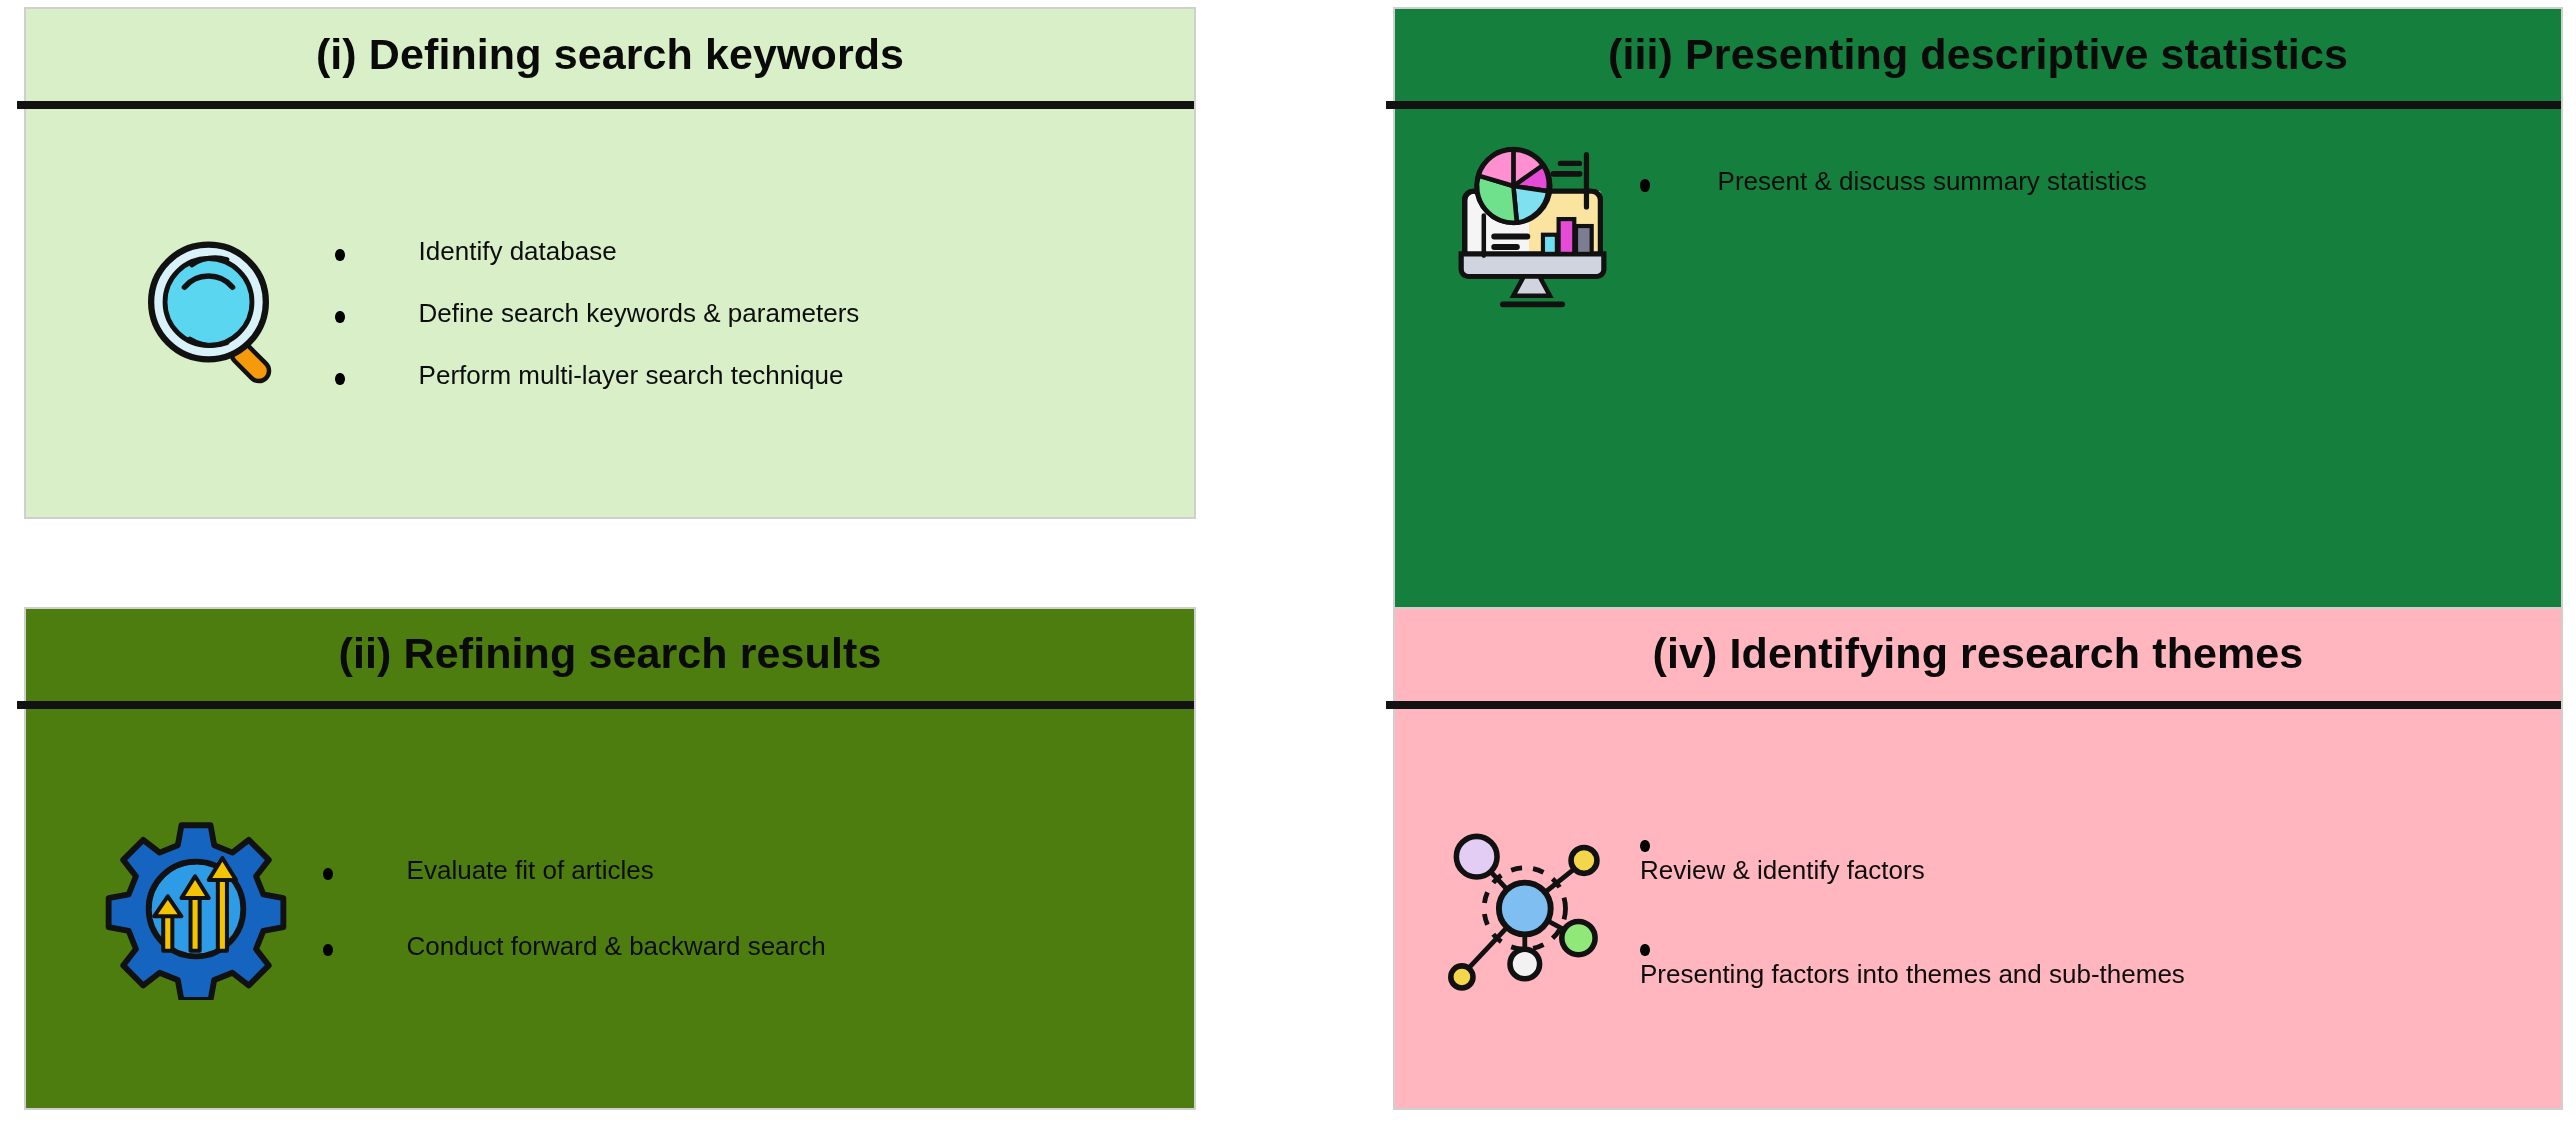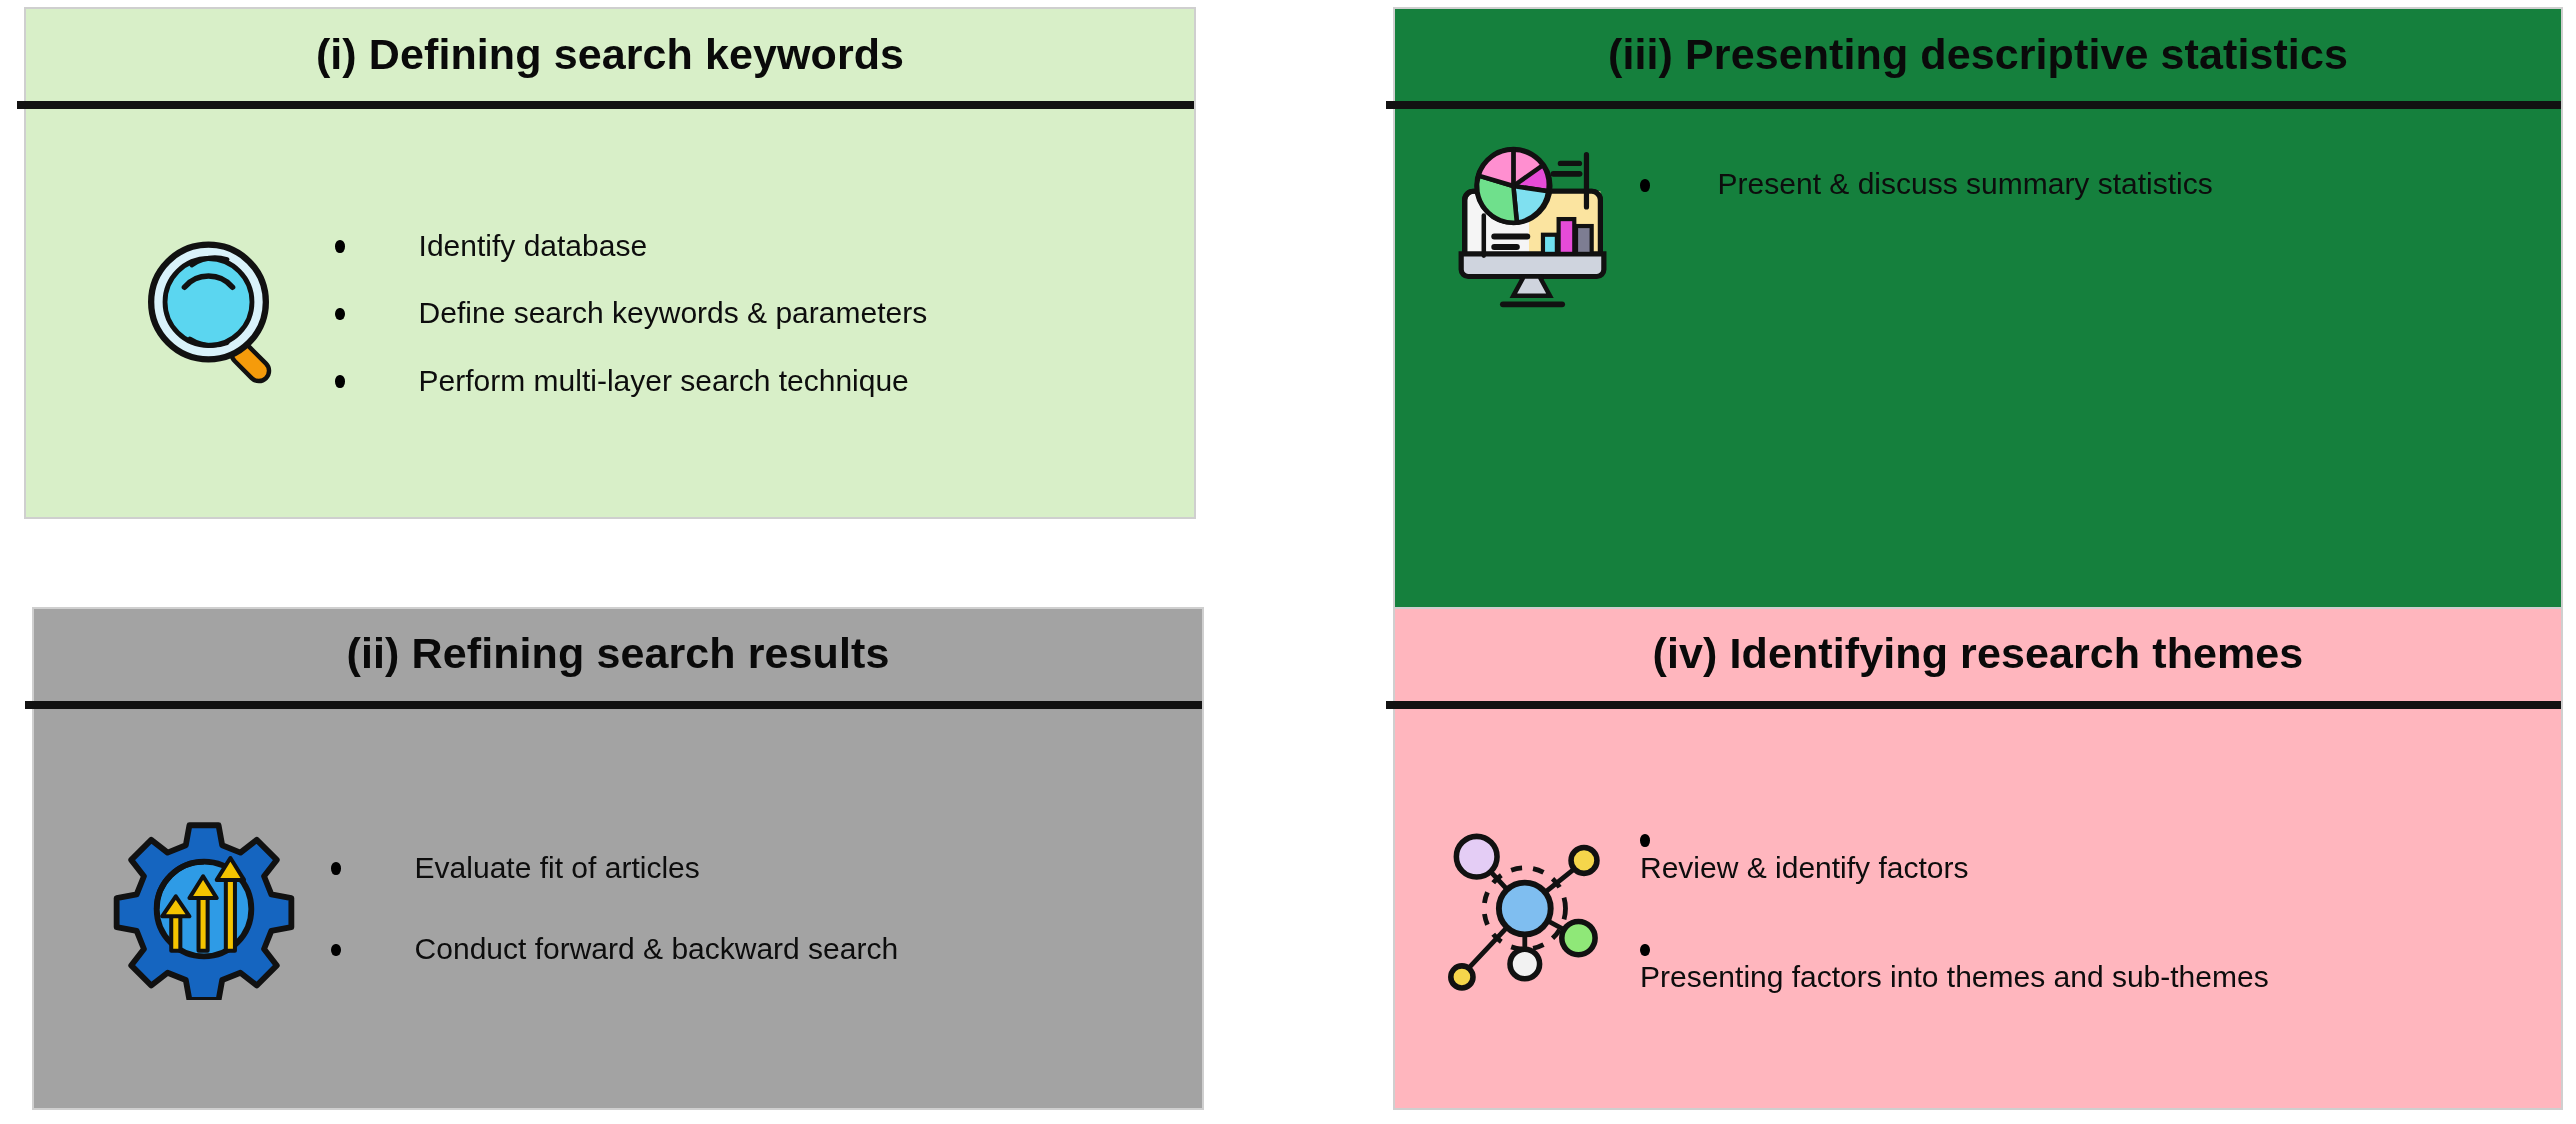--- a/index.html
+++ b/index.html
@@ -23,21 +23,21 @@
   .panel {
     position: absolute;
     box-sizing: border-box;
     border: 2.2px solid #cfcfcf;
     display: flex;
     flex-direction: column;
   }
 
   .panel.p1 { left: 24px;   top: 7.4px;  width: 1172px; height: 512px;  background: #D8EFC8; }
   .panel.p3 { left: 1393px; top: 7.4px;  width: 1170px; height: 624px;  background: #15803d; }
-  .panel.p2 { left: 24px;   top: 607px; width: 1172px; height: 503px;  background: #a3a3a3; margin-left: 8px; }
+  .panel.p2 { left: 24px;   top: 607px; width: 1172px; height: 503px;  background: #4d7c0f; }
   .panel.p4 { left: 1393px; top: 607px; width: 1170px; height: 503px;  background: #FFB6BE; }
 
   .panel-header {
     height: 96px;
     flex: 0 0 96px;
     display: flex;
     align-items: center;
     justify-content: center;
     position: relative;
   }
@@ -80,21 +80,21 @@
   .bullet-list {
     flex: 1 1 auto;
     list-style: none;
     margin: 0;
     padding: 0;
   }
 
   .bullet-item {
     display: flex;
     align-items: flex-start;
-    font-size: 30px;
+    font-size: 26px;
     color: #0d0d0d;
     line-height: 1.42;
   }
 
   .bullet-dot {
     flex: 0 0 auto;
     width: 9.6px;
     height: 12.6px;
     border-radius: 50%;
     background: #000000;

